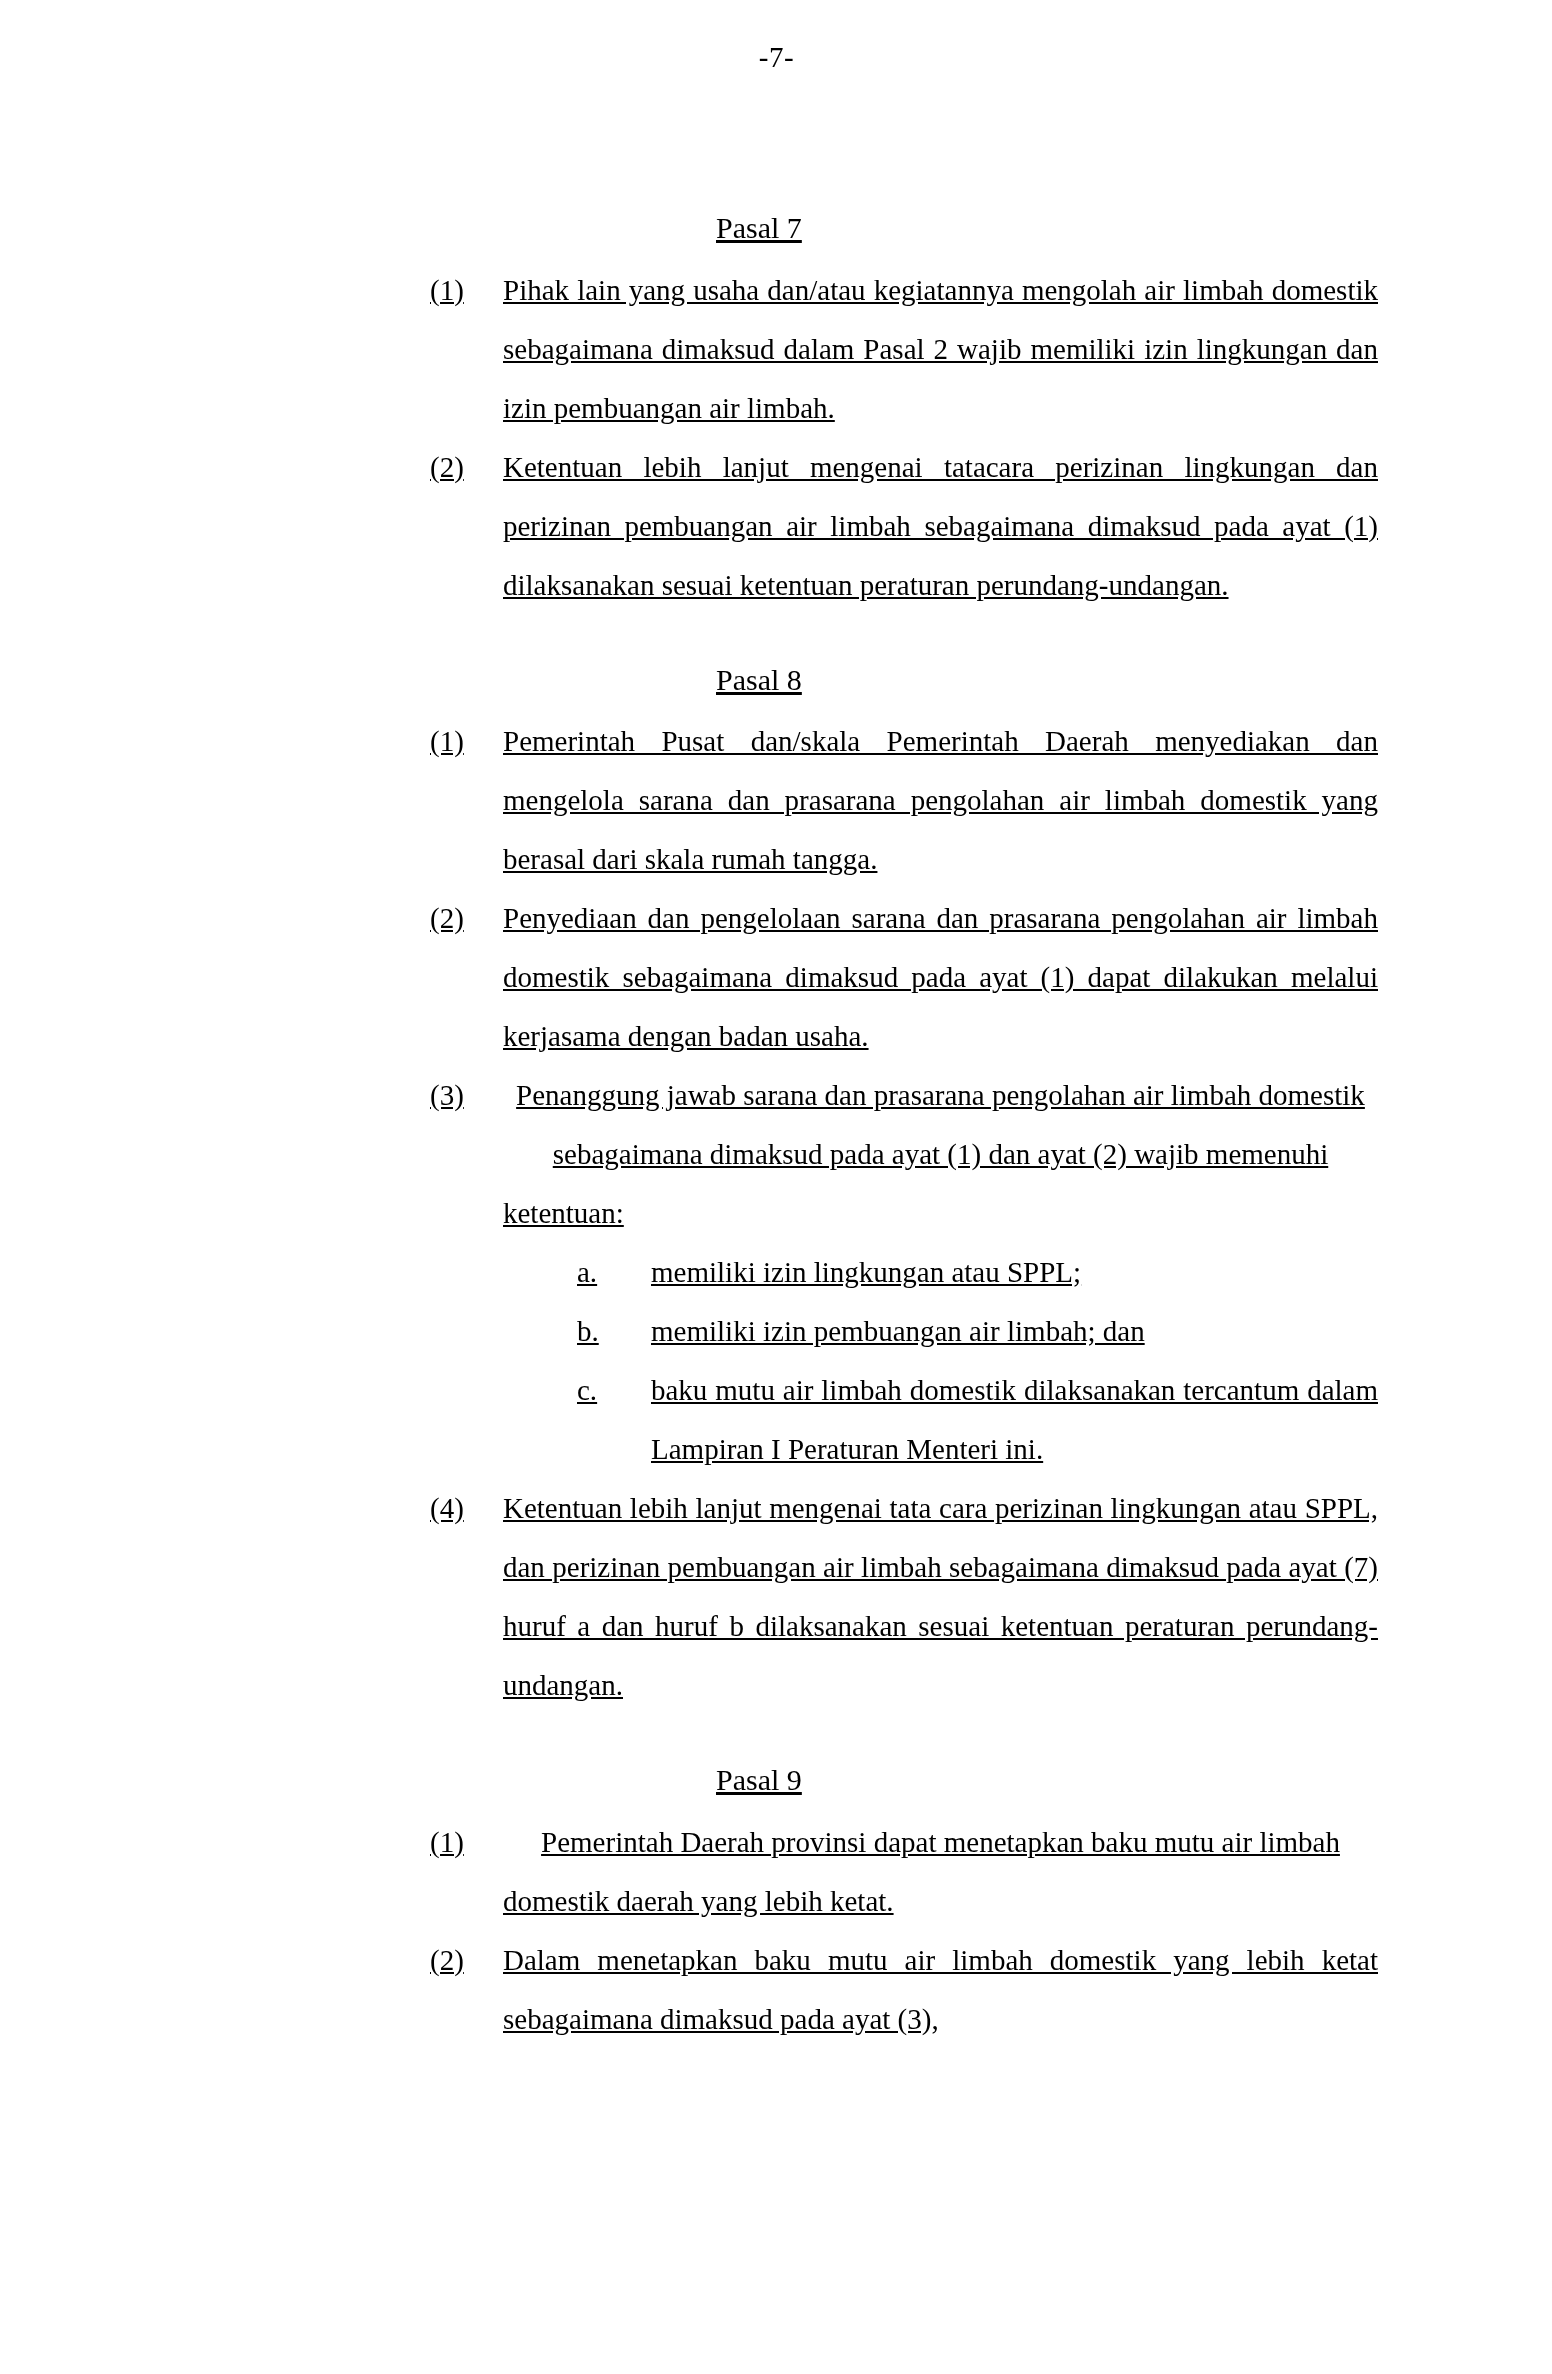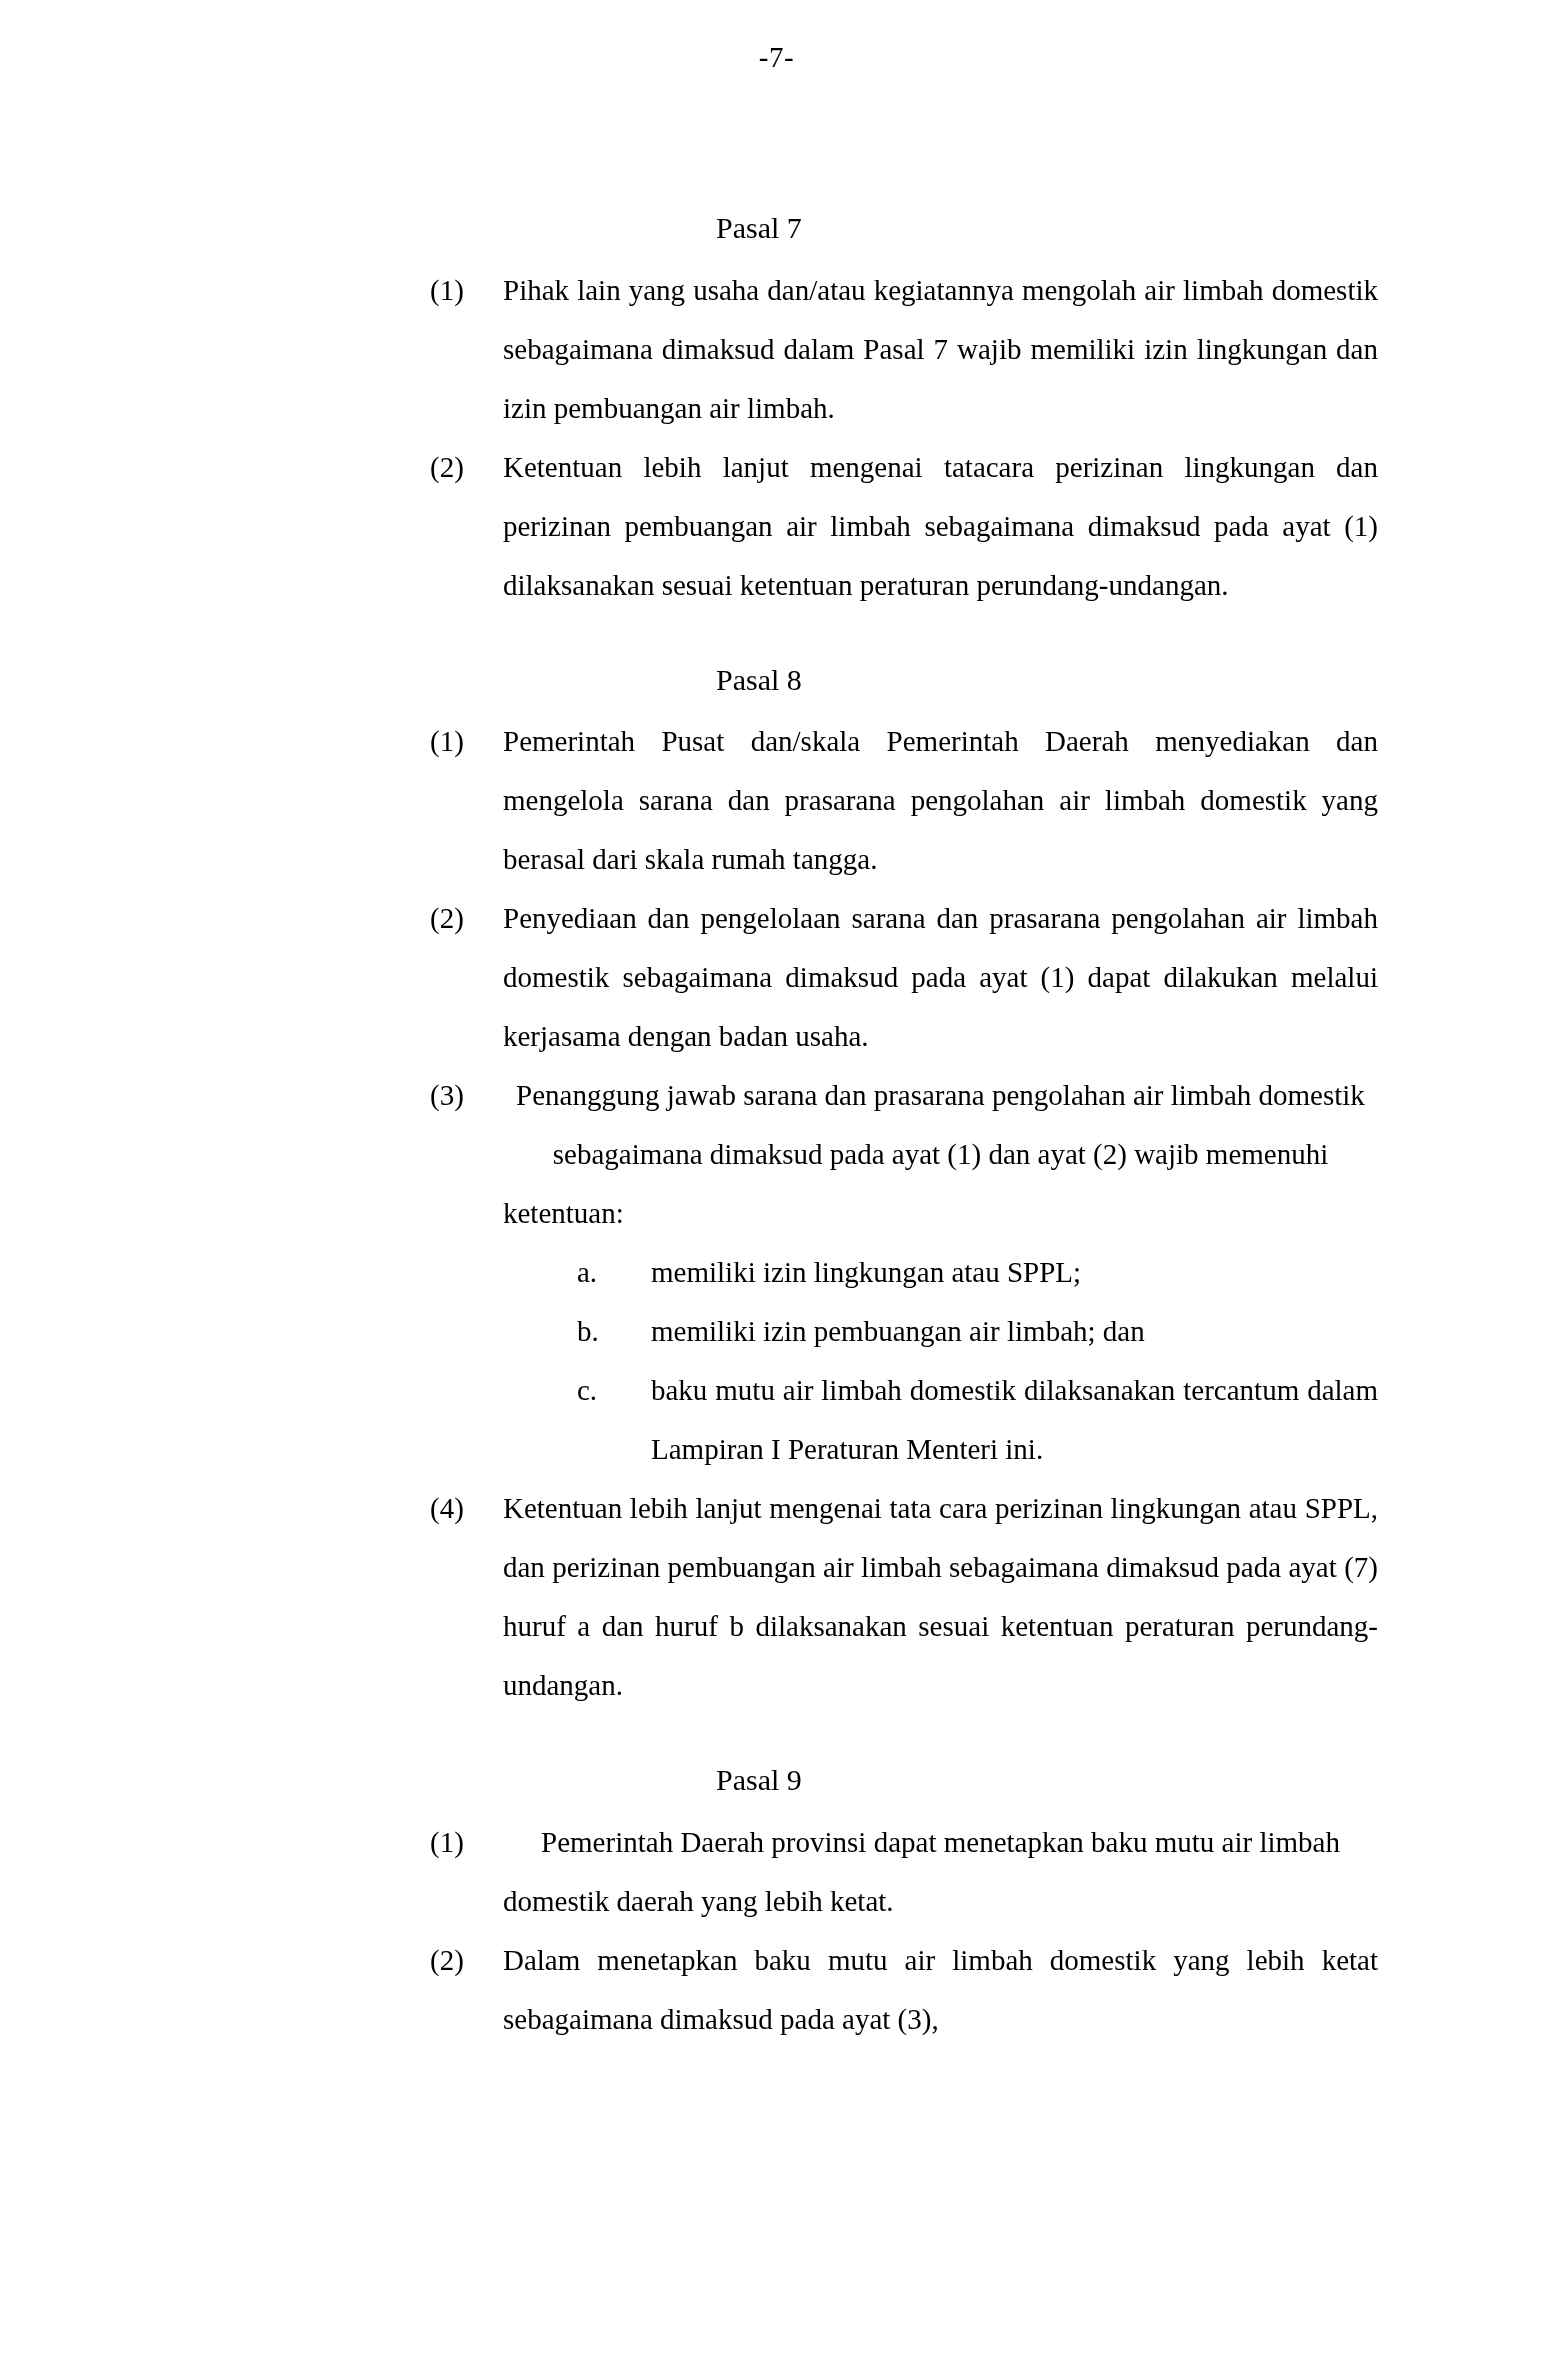--- a/index.html
+++ b/index.html
@@ -26,20 +26,21 @@
     width: 1553px;
     text-align: center;
     font-size: 29px;
     letter-spacing: 0.5px;
   }
   .body-block {
     position: absolute;
     top: 213px;
     left: 430px;
     width: 948px;
+    text-decoration: underline;
   }
   .pasal-heading {
     font-size: 30px;
     text-align: left;
     padding-left: 286px;
     margin: 0 0 17.5px 0;
     line-height: 1.0;
   }
   .clause {
     display: flex;
@@ -100,21 +101,21 @@
 
   <div class="page-number">-7-</div>
 
   <div class="body-block">
 
     <div>
       <div class="pasal-heading">Pasal 7</div>
 
       <div class="clause">
         <div class="clause-num">(1)</div>
-        <div class="clause-text">Pihak lain yang usaha dan/atau kegiatannya mengolah air limbah domestik sebagaimana dimaksud dalam Pasal 7 wajib memiliki izin lingkungan dan izin pembuangan air limbah.</div>
+        <div class="clause-text">Pihak lain yang usaha dan/atau kegiatannya mengolah air limbah domestik sebagaimana dimaksud dalam Pasal 2 wajib memiliki izin lingkungan dan izin pembuangan air limbah.</div>
       </div>
 
       <div class="clause">
         <div class="clause-num">(2)</div>
         <div class="clause-text">Ketentuan lebih lanjut mengenai tatacara perizinan lingkungan dan perizinan pembuangan air limbah sebagaimana dimaksud pada ayat (1) dilaksanakan sesuai ketentuan peraturan perundang-undangan.</div>
       </div>
     </div>
 
     <div class="gap-section"></div>
 

